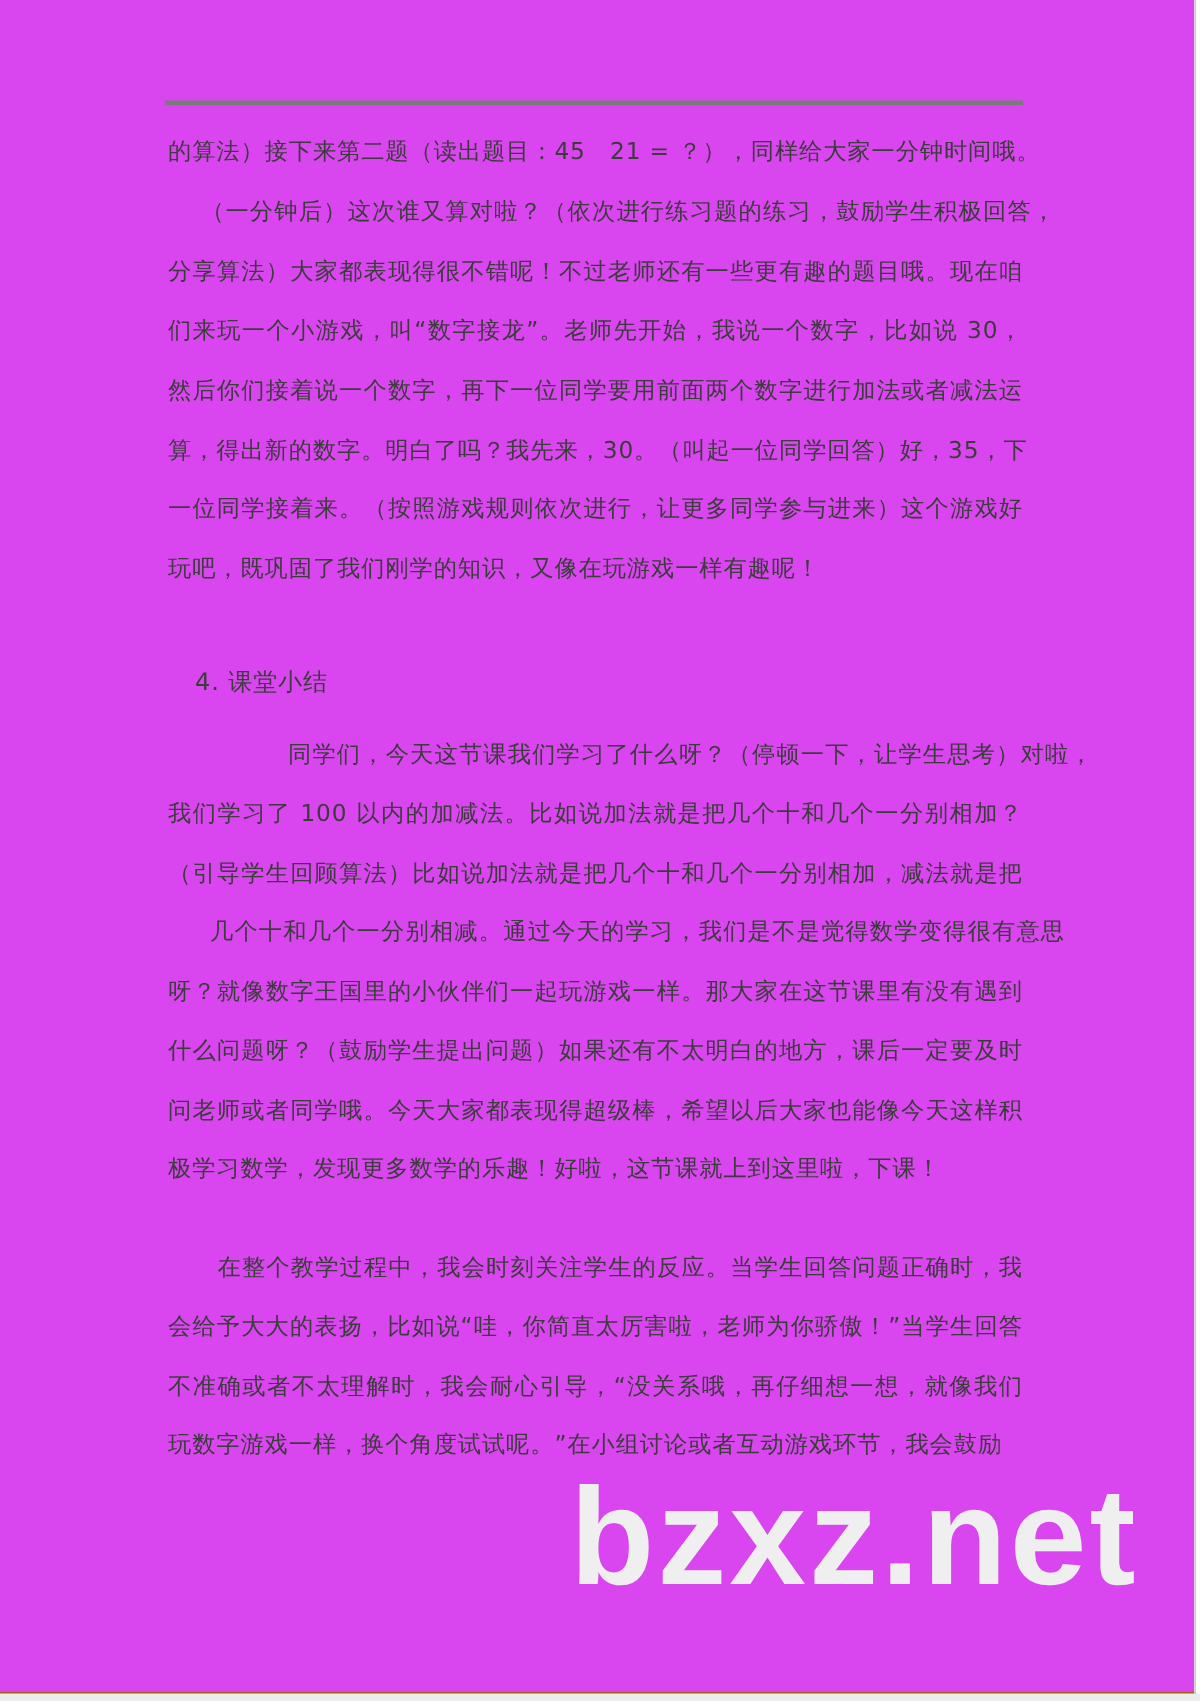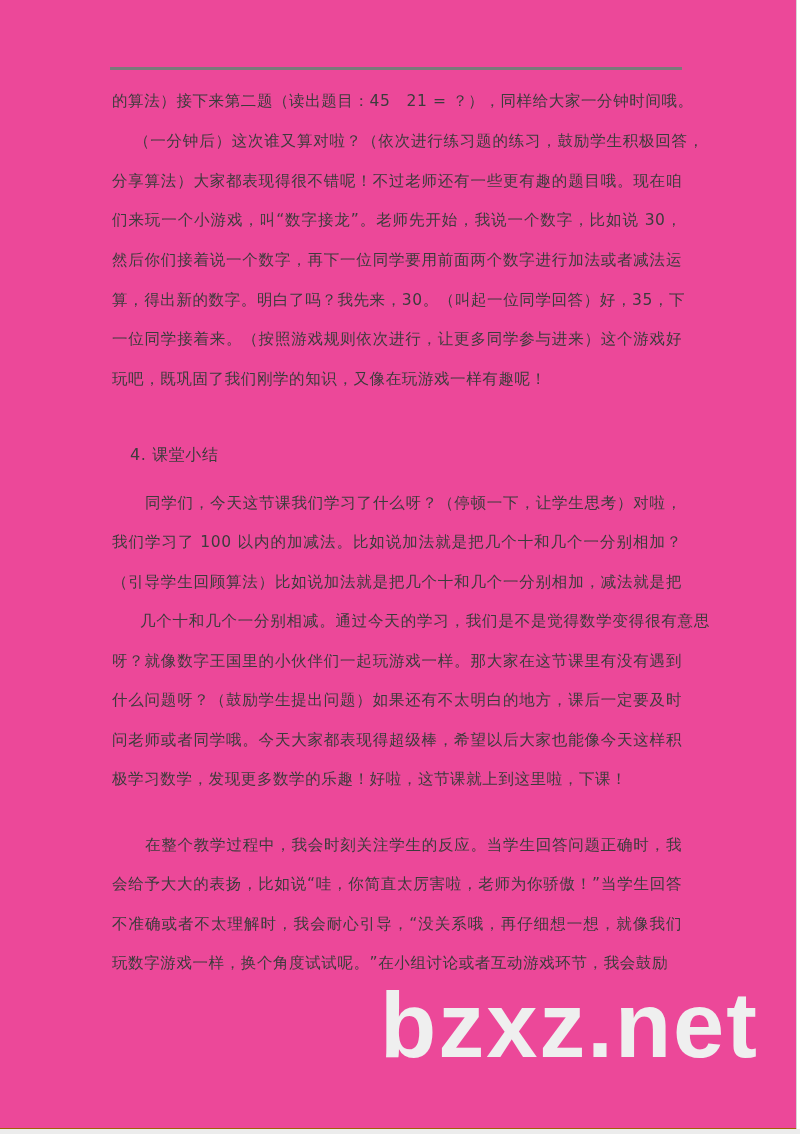--- a/index.html
+++ b/index.html
@@ -14,21 +14,21 @@
       overflow: hidden;
       font-family: "DejaVu Sans", "Liberation Sans", sans-serif;
       color: #3a3a3a;
     }
     .page {
       position: absolute;
       left: 0;
       top: 0;
       width: 796px;
       height: 1128px;
-      background: #ec4899;
+      background: #d946ef;
       border-right: 1px solid #d6d6d6;
       border-bottom: 5px solid #a16207;
     }
     .page-bottom-strip {
       position: absolute;
       left: 0;
       top: 1129px;
       width: 800px;
       height: 5px;
       background: #ececec;
@@ -98,21 +98,21 @@
     <div class="line" style="top:209px;">们来玩一个小游戏，叫“数字接龙”。老师先开始，我说一个数字，比如说 30，</div>
     <div class="line" style="top:249px;">然后你们接着说一个数字，再下一位同学要用前面两个数字进行加法或者减法运</div>
     <div class="line" style="top:289px;">算，得出新的数字。明白了吗？我先来，30。（叫起一位同学回答）好，35，下</div>
     <div class="line" style="top:328px;">一位同学接着来。（按照游戏规则依次进行，让更多同学参与进来）这个游戏好</div>
     <div class="line last" style="top:368px;">玩吧，既巩固了我们刚学的知识，又像在玩游戏一样有趣呢！</div>
   </div>
 
   <div class="heading" style="top:444px;">4. 课堂小结</div>
 
   <div>
-    <div class="line indent" style="top:492px;">同学们，今天这节课我们学习了什么呀？（停顿一下，让学生思考）对啦，</div>
+    <div class="line indent" style="top:492px;margin-left:47px;">同学们，今天这节课我们学习了什么呀？（停顿一下，让学生思考）对啦，</div>
     <div class="line" style="top:531px;">我们学习了 100 以内的加减法。比如说加法就是把几个十和几个一分别相加？</div>
     <div class="line" style="top:571px;">（引导学生回顾算法）比如说加法就是把几个十和几个一分别相加，减法就是把</div>
     <div class="line" style="top:610px;margin-left:28px;">几个十和几个一分别相减。通过今天的学习，我们是不是觉得数学变得很有意思</div>
     <div class="line" style="top:650px;">呀？就像数字王国里的小伙伴们一起玩游戏一样。那大家在这节课里有没有遇到</div>
     <div class="line" style="top:689px;">什么问题呀？（鼓励学生提出问题）如果还有不太明白的地方，课后一定要及时</div>
     <div class="line" style="top:729px;">问老师或者同学哦。今天大家都表现得超级棒，希望以后大家也能像今天这样积</div>
     <div class="line last" style="top:768px;">极学习数学，发现更多数学的乐趣！好啦，这节课就上到这里啦，下课！</div>
   </div>
 
   <div>

